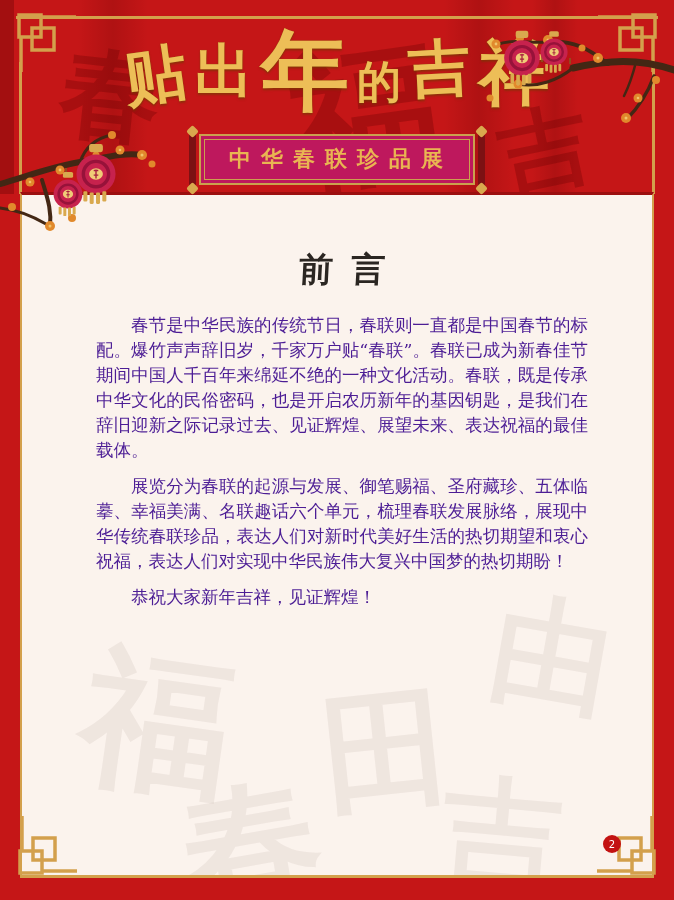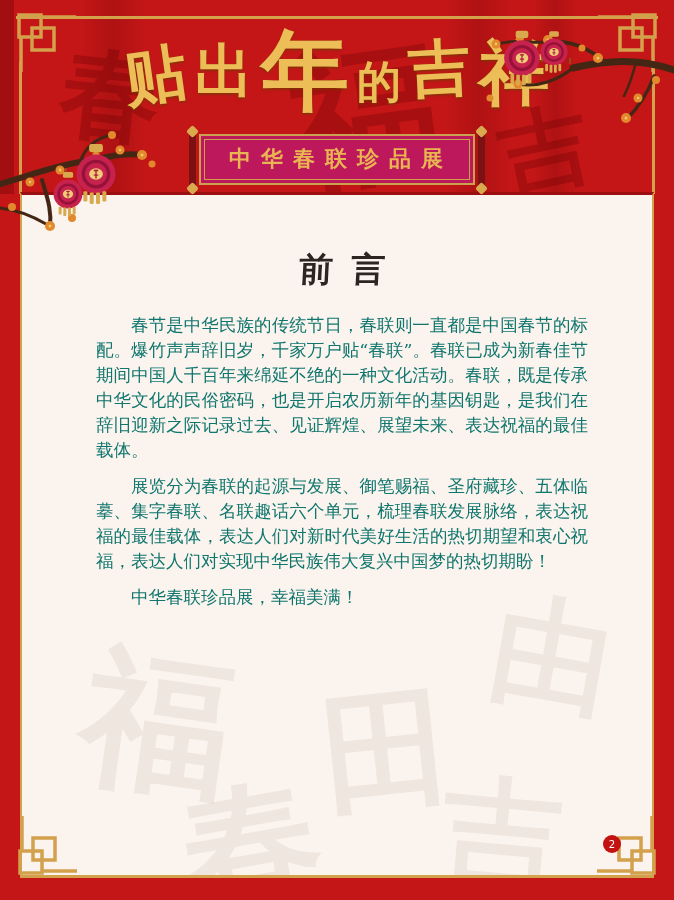--- a/index.html
+++ b/index.html
@@ -62,21 +62,21 @@
   .sk1{left:60px;top:430px;font-size:150px;transform:rotate(8deg);}
   .sk2{left:300px;top:470px;font-size:130px;transform:rotate(-6deg);}
   .sk3{left:470px;top:380px;font-size:120px;transform:rotate(10deg);}
   .sk4{left:160px;top:560px;font-size:140px;transform:rotate(-10deg);}
   .sk5{left:420px;top:560px;font-size:120px;transform:rotate(5deg);}
 
   .preface-title{text-align:center;font-size:34px;font-weight:bold;color:#2b2622;margin:52px 0 20px;
         letter-spacing:18px;padding-left:18px;font-family:"DejaVu Serif",serif;
         transform:skewX(-3deg);position:relative;z-index:2;}
   .body-text{position:relative;z-index:2;}
-  .body-text p{font-size:17.5px;line-height:25px;color:#0f766e;text-align:justify;
+  .body-text p{font-size:17.5px;line-height:25px;color:#4c1d95;text-align:justify;
         text-indent:2em;margin:0 0 11px;font-family:"DejaVu Serif",serif;}
   .body-text p:last-child{margin-bottom:0;}
 
   .page-num{position:absolute;left:603px;top:835px;width:18px;height:18px;border-radius:50%;
         background:#c31212;color:#ffffff;font-size:10px;display:flex;align-items:center;
         justify-content:center;z-index:7;}
 
   .deco{position:absolute;z-index:8;pointer-events:none;}
   .deco-right{right:0;top:18px;width:196px;height:128px;}
   .deco-left{left:0;top:122px;width:158px;height:126px;}
@@ -157,22 +157,22 @@
   <div class="card">
     <span class="sketch sk1">福</span>
     <span class="sketch sk2">田</span>
     <span class="sketch sk3">由</span>
     <span class="sketch sk4">春</span>
     <span class="sketch sk5">吉</span>
 
     <div class="preface-title">前言</div>
     <div class="body-text">
       <p>春节是中华民族的传统节日，春联则一直都是中国春节的标配。爆竹声声辞旧岁，千家万户贴“春联”。春联已成为新春佳节期间中国人千百年来绵延不绝的一种文化活动。春联，既是传承中华文化的民俗密码，也是开启农历新年的基因钥匙，是我们在辞旧迎新之际记录过去、见证辉煌、展望未来、表达祝福的最佳载体。</p>
-      <p>展览分为春联的起源与发展、御笔赐福、圣府藏珍、五体临摹、集字春联、名联趣话六个单元，梳理春联发展脉络，表达祝福的最佳载体，表达人们对新时代美好生活的热切期望和衷心祝福，表达人们对实现中华民族伟大复兴中国梦的热切期盼！</p>
-      <p>中华春联珍品展，幸福美满！</p>
+      <p>展览分为春联的起源与发展、御笔赐福、圣府藏珍、五体临摹、幸福美满、名联趣话六个单元，梳理春联发展脉络，展现中华传统春联珍品，表达人们对新时代美好生活的热切期望和衷心祝福，表达人们对实现中华民族伟大复兴中国梦的热切期盼！</p>
+      <p>恭祝大家新年吉祥，见证辉煌！</p>
     </div>
   </div>
 
   <div class="page-num">2</div>
 
   <svg class="deco deco-right" viewBox="0 0 196 128">
     <g fill="none" stroke="#432714" stroke-linecap="round">
       <path d="M196,52 C160,40 130,42 95,50" stroke-width="7"></path>
       <path d="M130,46 C110,30 95,22 70,24" stroke-width="4"></path>
       <path d="M70,24 C50,26 35,20 18,27" stroke-width="3"></path>

